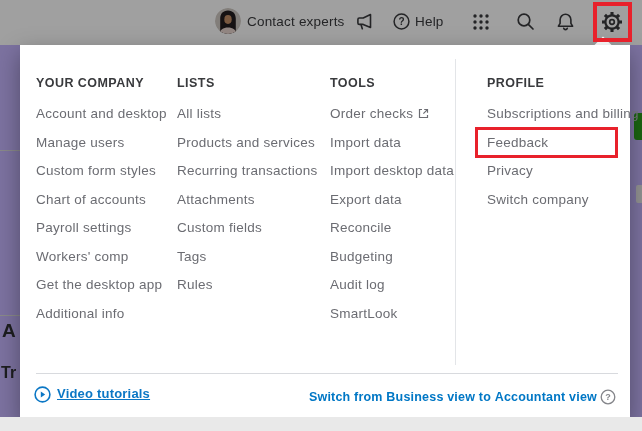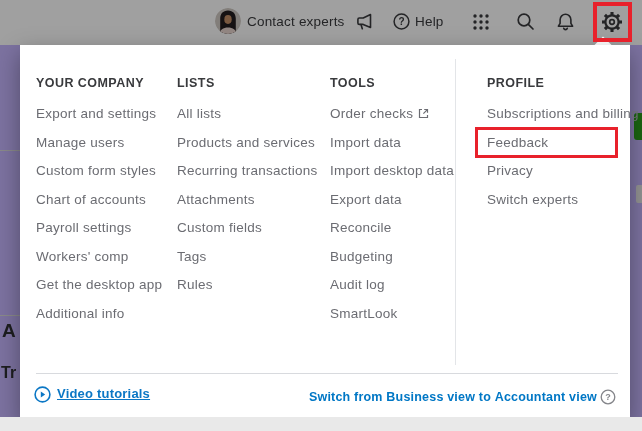--- a/index.html
+++ b/index.html
@@ -156,21 +156,21 @@
 
   <div class="overlay"></div>
 
   <div class="notch"></div>
 
   <div class="panel">
 
     <div class="menu-col" style="left:16px;">
       <h3>YOUR COMPANY</h3>
       <ul>
-        <li>Export and settings</li>
+        <li>Account and desktop</li>
         <li>Manage users</li>
         <li>Custom form styles</li>
         <li>Chart of accounts</li>
         <li>Payroll settings</li>
         <li>Workers' comp</li>
         <li>Get the desktop app</li>
         <li>Additional info</li>
       </ul>
     </div>
 
@@ -205,21 +205,21 @@
     </div>
 
     <div class="v-divider"></div>
 
     <div class="menu-col" style="left:467px;">
       <h3>PROFILE</h3>
       <ul>
         <li>Subscriptions and billing</li>
         <li>Feedback</li>
         <li>Privacy</li>
-        <li>Switch experts</li>
+        <li>Switch company</li>
       </ul>
     </div>
 
     <div class="f-divider"></div>
 
     <div class="video-link">
       <svg width="17" height="17" viewBox="0 0 17 17">
         <circle cx="8.5" cy="8.5" r="7.4" fill="none" stroke="#0b77c5" stroke-width="1.6"></circle>
         <path d="M6.8 5.4l4.4 3.1-4.4 3.1z" fill="#0b77c5"></path>
       </svg>

